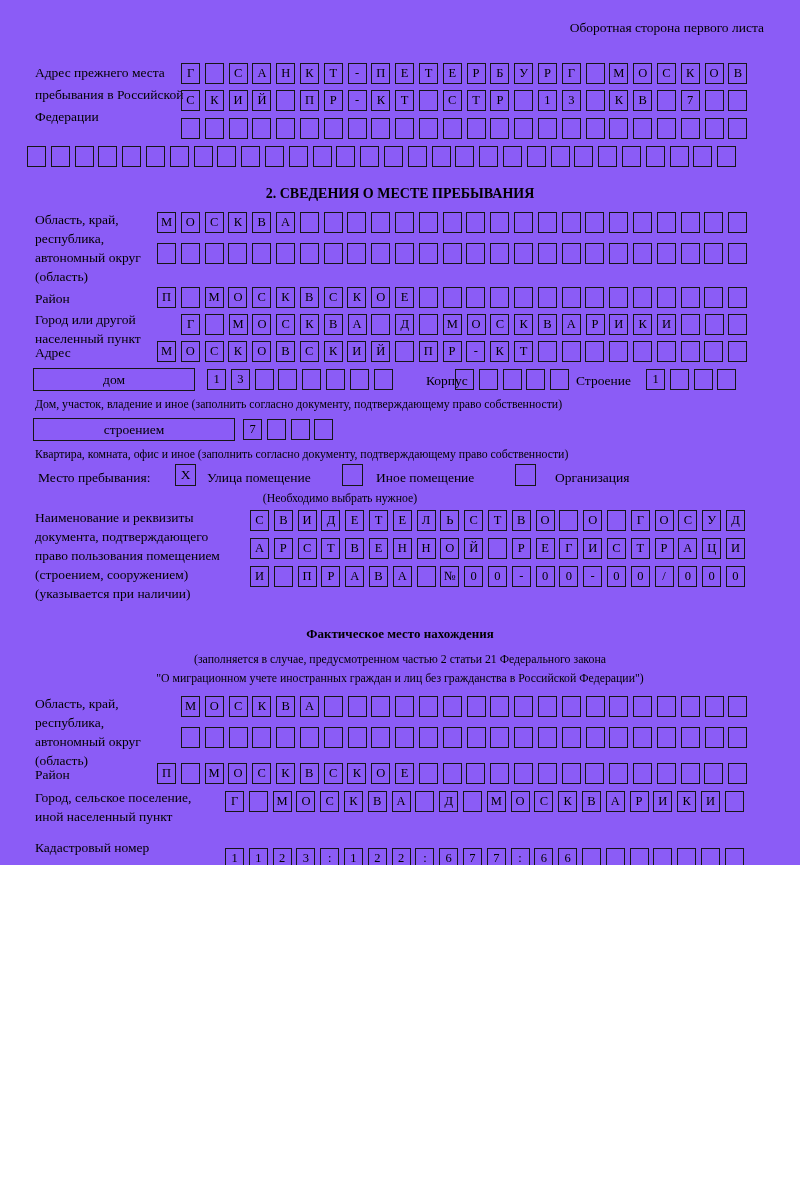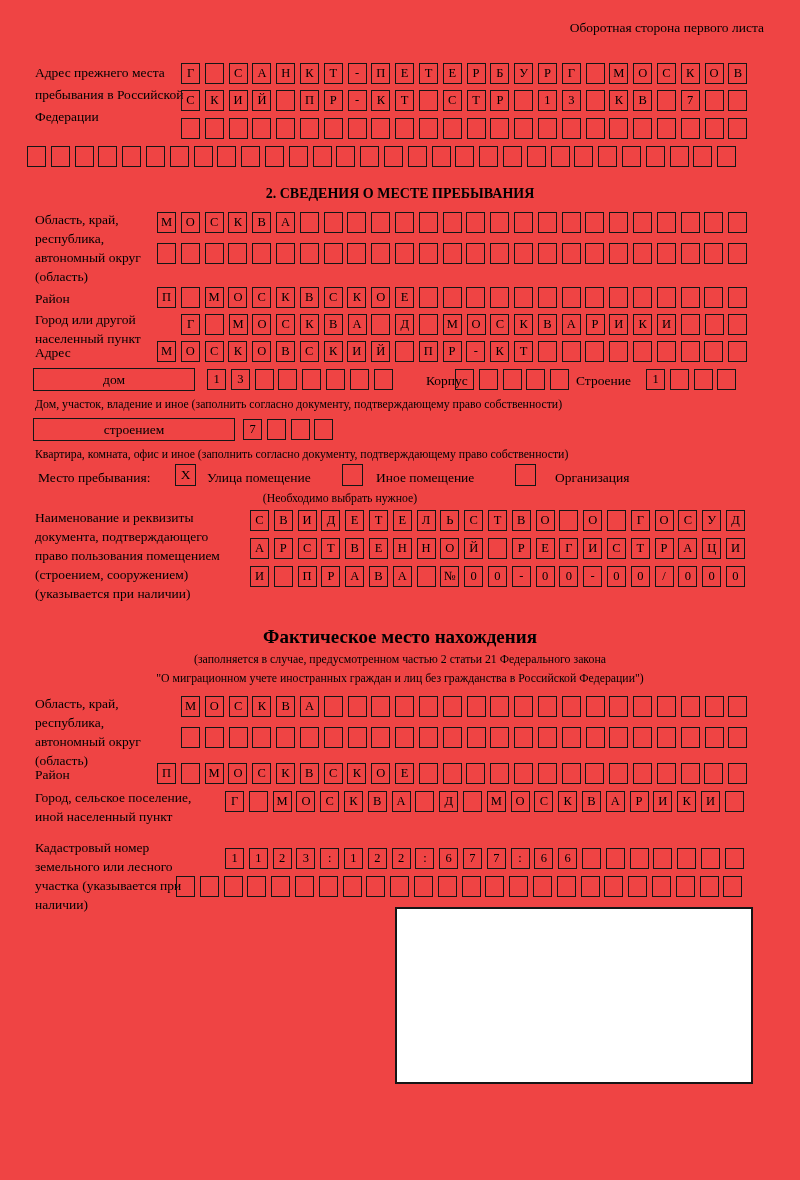--- a/index.html
+++ b/index.html
@@ -1,16 +1,16 @@
 <!DOCTYPE html>
 <html><head>
 <meta charset="utf-8">
 <style>
   html,body{margin:0;padding:0;background:#fff;}
-  .page{position:relative;width:800px;height:1180px;background:#ef4444;
+  .page{position:relative;width:800px;height:865px;background:#8b5cf6;
         font-family:"Liberation Serif",serif;color:#000;overflow:hidden;}
   .abs{position:absolute;}
   .label{font-size:13.5px;line-height:19px;}
   .label-wide{font-size:13.5px;line-height:22px;}
   .note{font-size:11.8px;line-height:17px;}
   .center{text-align:center;}
   .right{text-align:right;}
   .bold{font-weight:bold;}
   .cellrow{position:absolute;display:flex;gap:4.8px;}
   .cell{flex:0 0 19px;width:19px;height:21px;border:1.5px solid #161616;
@@ -396,21 +396,21 @@
       <span class="cell">0</span>
       <span class="cell">-</span>
       <span class="cell">0</span>
       <span class="cell">0</span>
       <span class="cell">/</span>
       <span class="cell">0</span>
       <span class="cell">0</span>
       <span class="cell">0</span>
     </div>
 
-  <div class="abs center bold" style="left:0;top:626px;width:800px;font-size:19px;">Фактическое место нахождения</div>
+  <div class="abs center bold" style="left:0;top:626px;width:800px;font-size:13px;">Фактическое место нахождения</div>
   <div class="abs note center" style="left:0;top:651px;width:800px;">(заполняется в случае, предусмотренном частью 2 статьи 21 Федерального закона</div>
   <div class="abs note center" style="left:0;top:670px;width:800px;">"О миграционном учете иностранных граждан и лиц без гражданства в Российской Федерации")</div>
 
   <div class="abs label" style="left:35px;top:694px;width:128px;">Область, край, республика, автономный округ (область)</div>
   <div class="cellrow" style="left:181px;top:696px;">
       <span class="cell">М</span>
       <span class="cell">О</span>
       <span class="cell">С</span>
       <span class="cell">К</span>
       <span class="cell">В</span>

